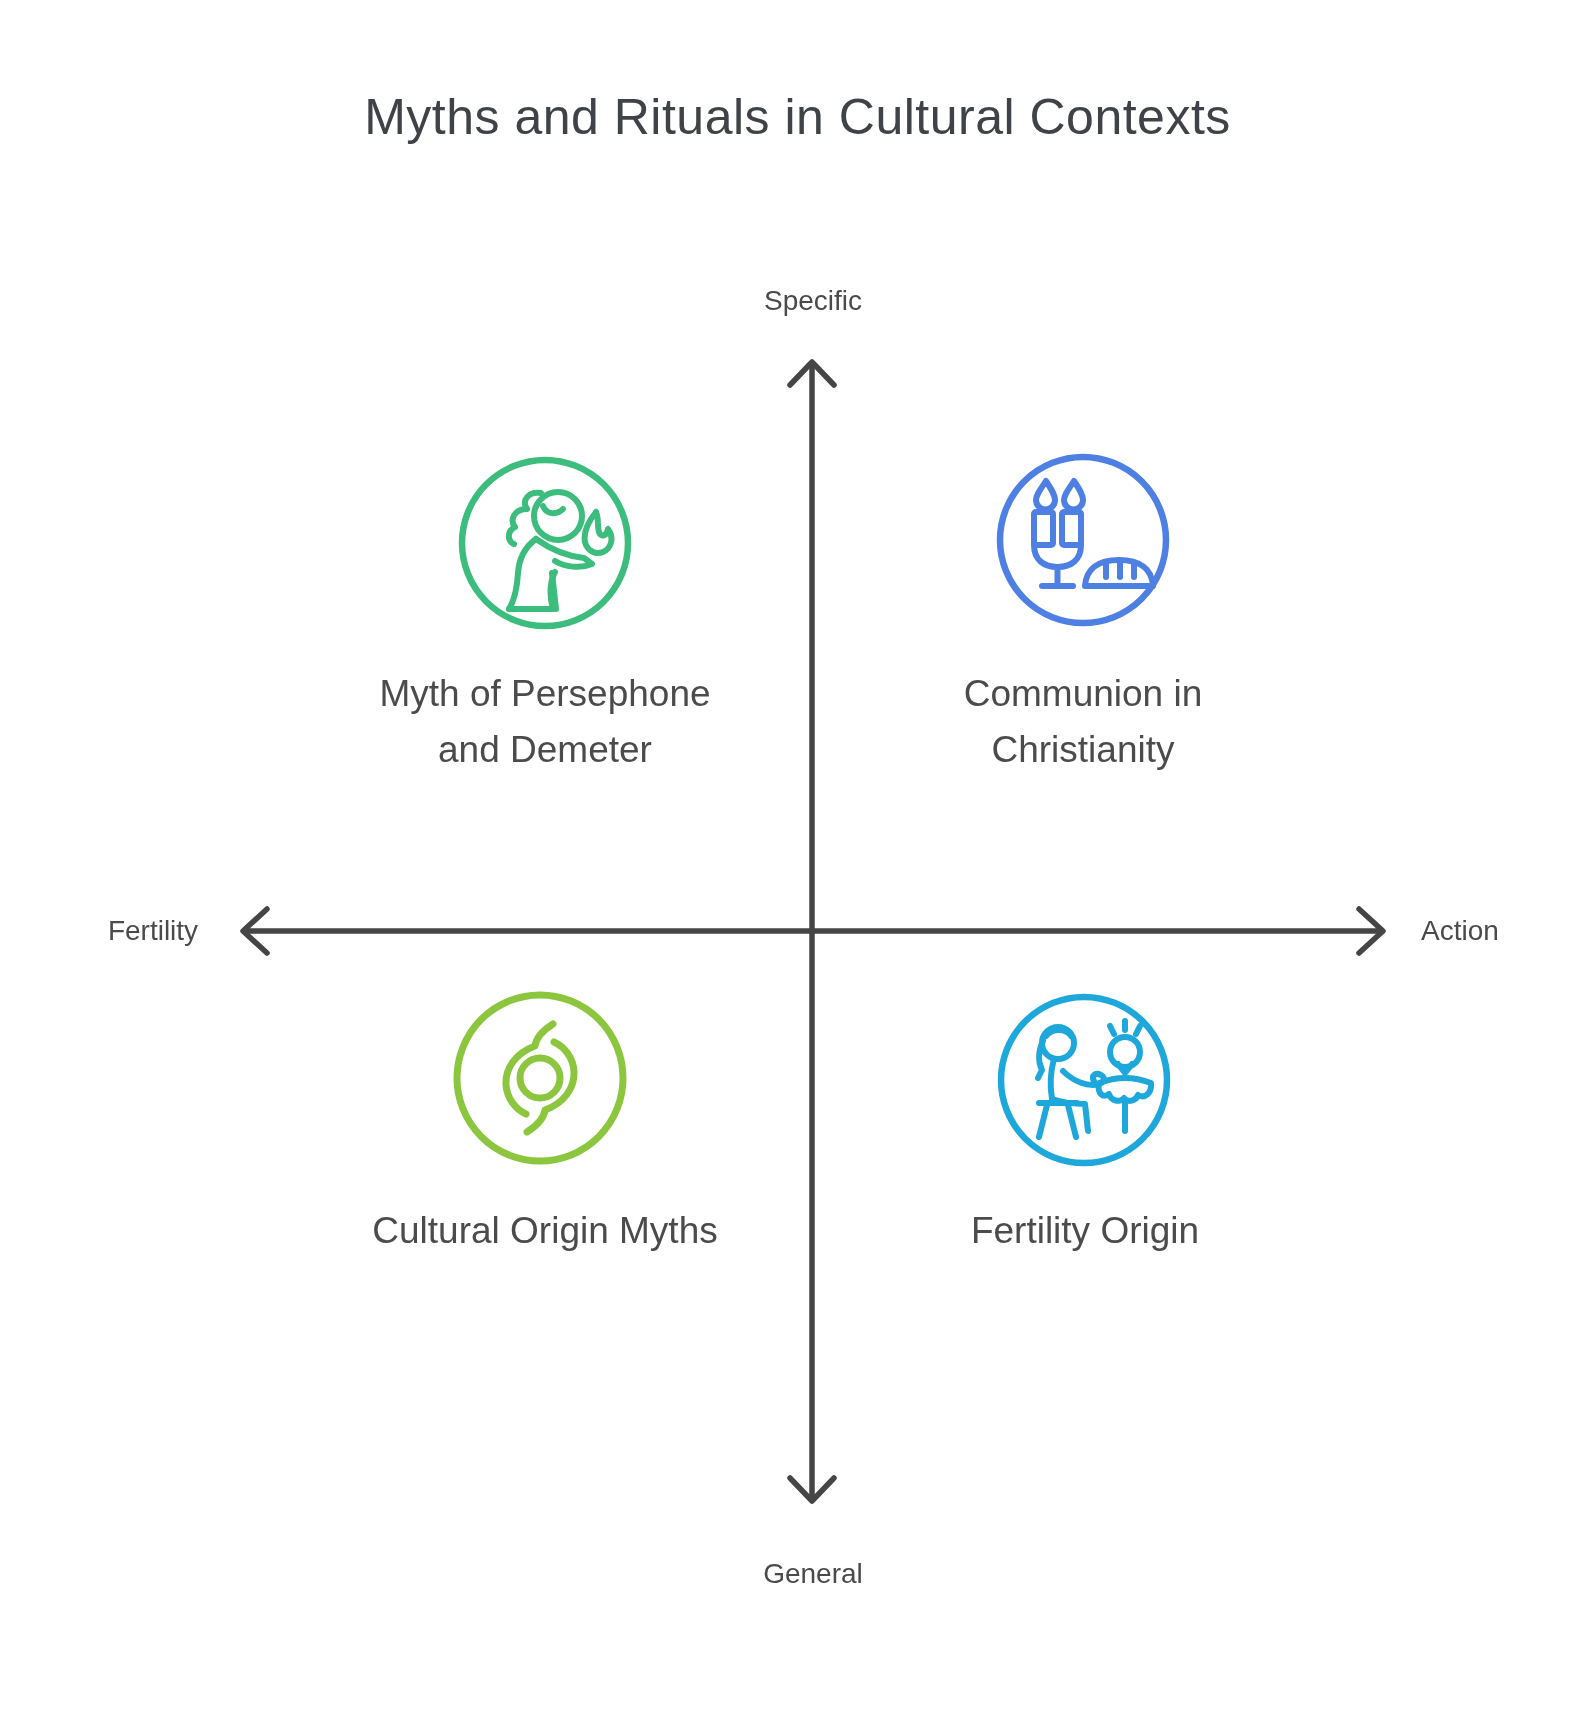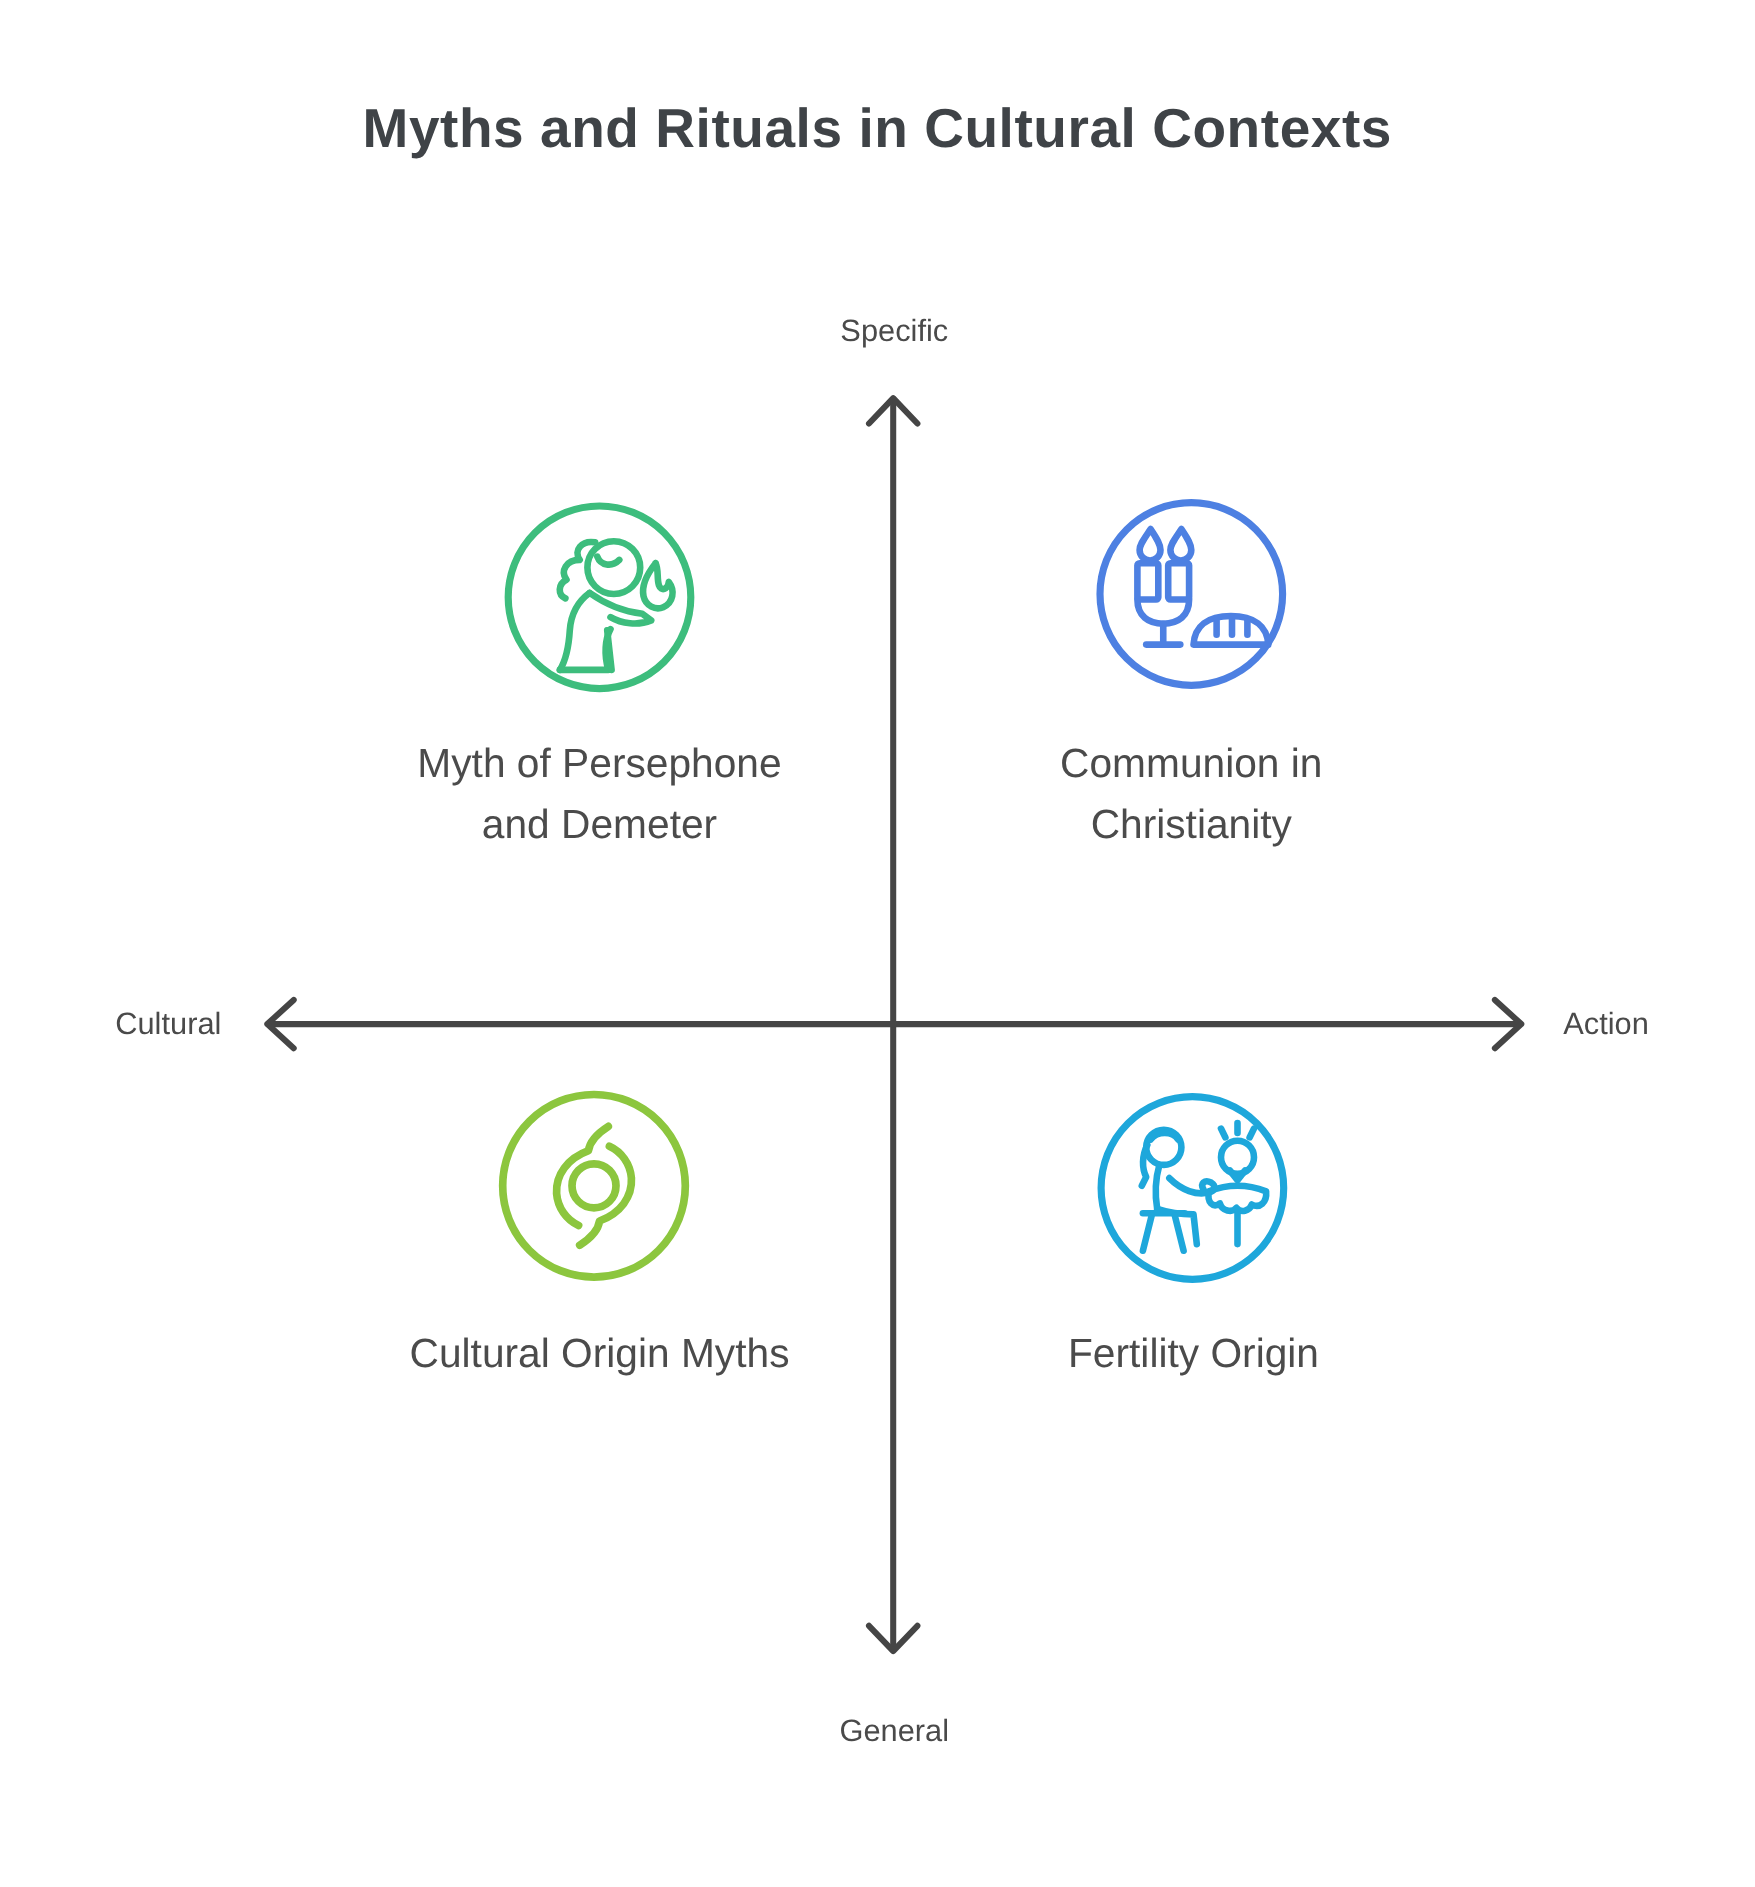--- a/index.html
+++ b/index.html
@@ -2,21 +2,21 @@
 <html><head>
 <meta charset="utf-8">
 <style>
   html,body { margin:0; padding:0; background:#ffffff; }
   body { font-family:"Liberation Sans", sans-serif; }
   #canvas {
     position:relative; width:1595px; height:1715px; background:#ffffff; overflow:hidden;
   }
   .title {
     position:absolute; left:0; top:88px; width:100%;
-    text-align:center; font-size:50px; font-weight:700; letter-spacing:0.5px;
+    text-align:center; font-size:50px; font-weight:400; letter-spacing:0.5px;
     color:#3f4347;
   }
   .axes-svg { position:absolute; left:0; top:0; color:#454545; }
   .axis-label {
     position:absolute; transform:translate(-50%,-50%);
     font-size:28px; color:#4a4a4a; white-space:nowrap;
   }
   .icon-wrap {
     position:absolute; width:180px; height:180px; transform:translate(-50%,-50%);
   }
@@ -39,21 +39,21 @@
     <path d="M 812 364 L 812 1499"></path>
     <path d="M 790 385 L 812 362 L 834 385"></path>
     <path d="M 790 1478 L 812 1501 L 834 1478"></path>
     <path d="M 245 931 L 1381 931"></path>
     <path d="M 267 909 L 243 931 L 267 953"></path>
     <path d="M 1359 909 L 1383 931 L 1359 953"></path>
   </svg>
 
   <div class="axis-label" style="left: 813px; top: 301px; color: rgb(74, 74, 74);">Specific</div>
   <div class="axis-label" style="left: 813px; top: 1546px; color: rgb(74, 74, 74); margin-top: 28px;">General</div>
-  <div class="axis-label" style="left: 153px; top: 931px; color: rgb(74, 74, 74);">Cultural</div>
+  <div class="axis-label" style="left: 153px; top: 931px; color: rgb(74, 74, 74);">Fertility</div>
   <div class="axis-label" style="left: 1460px; top: 931px; color: rgb(74, 74, 74);">Action</div>
 
   <div class="icon-wrap" style="left: 545px; top: 543px; color: rgb(61, 189, 125);">
     <svg viewBox="0 0 180 180" fill="none" stroke="currentColor" stroke-width="6" stroke-linecap="round" stroke-linejoin="round">
       <circle cx="90" cy="90" r="83" stroke-width="6.5"></circle>
       <circle cx="103" cy="63" r="24"></circle>
       <path d="M 88 53 C 91 61 101 63 108 56"></path>
       <path d="M 86 40 C 74 38 66 47 72 56 C 60 56 54 66 60 74 C 52 78 52 88 59 91"></path>
       <path d="M 81 86 C 70 94 64 106 63 120 C 62 136 59 148 54 156"></path>
       <path d="M 54 156 L 98 156 C 94 142 95 128 100 119"></path>

